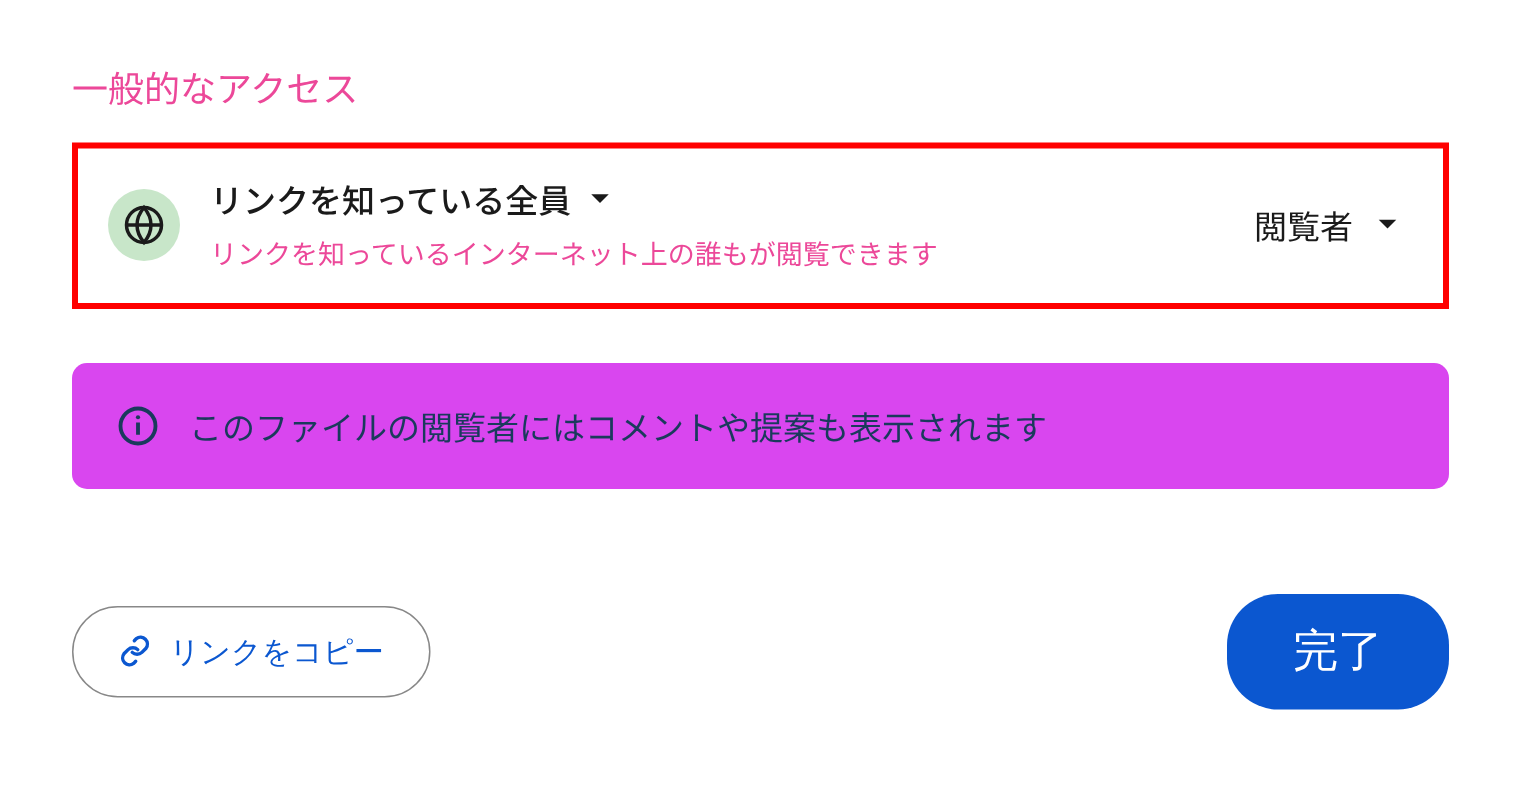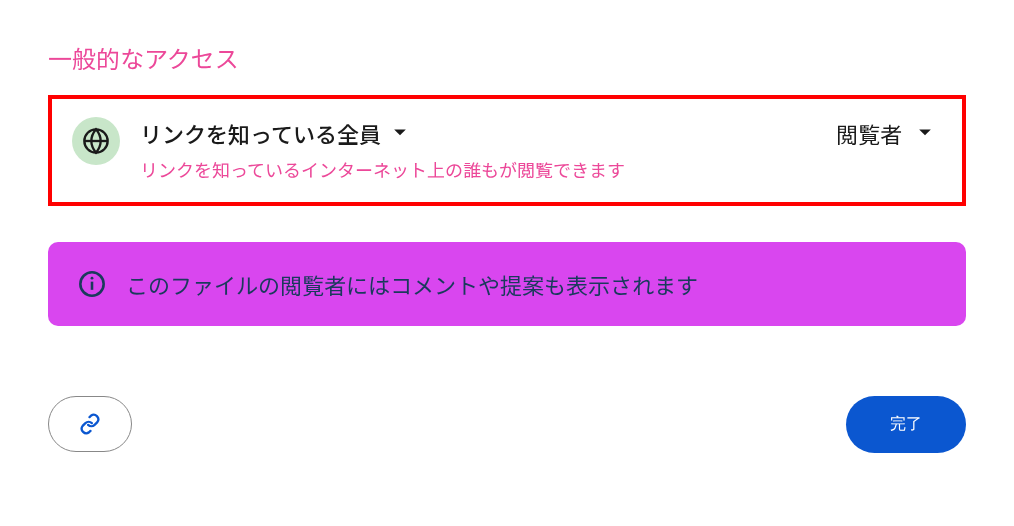--- a/index.html
+++ b/index.html
@@ -17,21 +17,21 @@
     .section-title {
       font-size: 24px;
       color: #ec4899;
       margin-bottom: 20px;
       font-weight: 400;
     }
     .access-box {
       border: 4px solid #ff0000;
       padding: 18px 20px;
       display: flex;
-      align-items: flex-start;
+      align-items: center;
       gap: 20px;
       margin-bottom: 36px;
     }
     .globe-icon-wrap {
       width: 48px;
       height: 48px;
       border-radius: 50%;
       background: #c8e6c9;
       display: flex;
       align-items: center;
@@ -126,21 +126,21 @@
       width: 22px;
       height: 22px;
       display: block;
     }
     .done-btn {
       background: #0b57d0;
       color: #fff;
       border: none;
       border-radius: 34px;
       padding: 18px 44px;
-      font-size: 16px;
+      font-size: 30px;
       cursor: pointer;
       font-weight: 400;
     }
   </style>
 </head>
 <body>
 
 <h2 class="section-title">一般的なアクセス</h2>
 
 <div class="access-box">
@@ -184,15 +184,16 @@
 </div>
 
 <div class="footer-row">
   <button class="copy-link-btn">
     <span class="link-icon-wrap">
       <svg viewBox="0 0 24 24" fill="none" stroke="#0b57d0" stroke-width="2.5" stroke-linecap="round">
         <path d="M10 13a5 5 0 0 0 7 0l3-3a5 5 0 0 0-7-7l-1.5 1.5"></path>
         <path d="M14 11a5 5 0 0 0-7 0l-3 3a5 5 0 0 0 7 7l1.5-1.5"></path>
       </svg>
     </span>
+    <span>リンクをコピー</span>
   </button>
   <button class="done-btn">完了</button>
 </div>
 
 </body></html>

